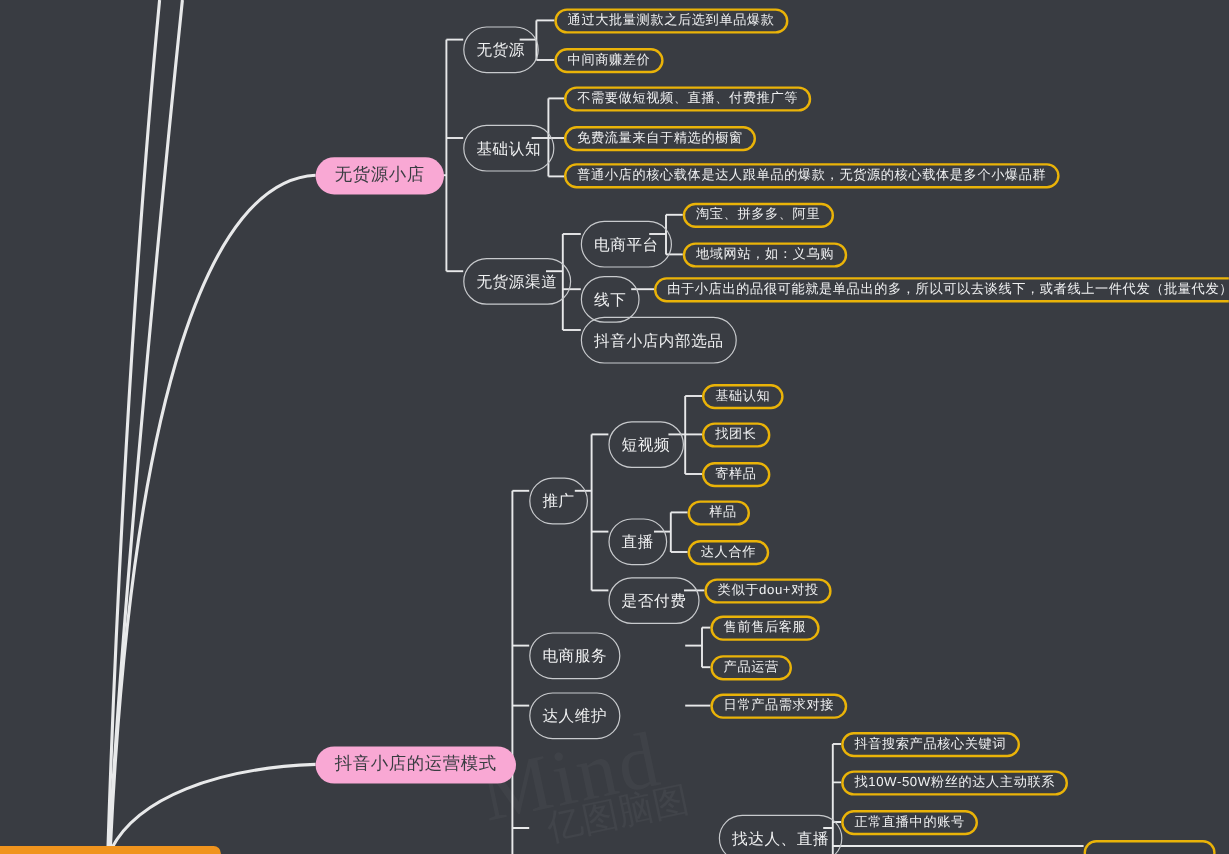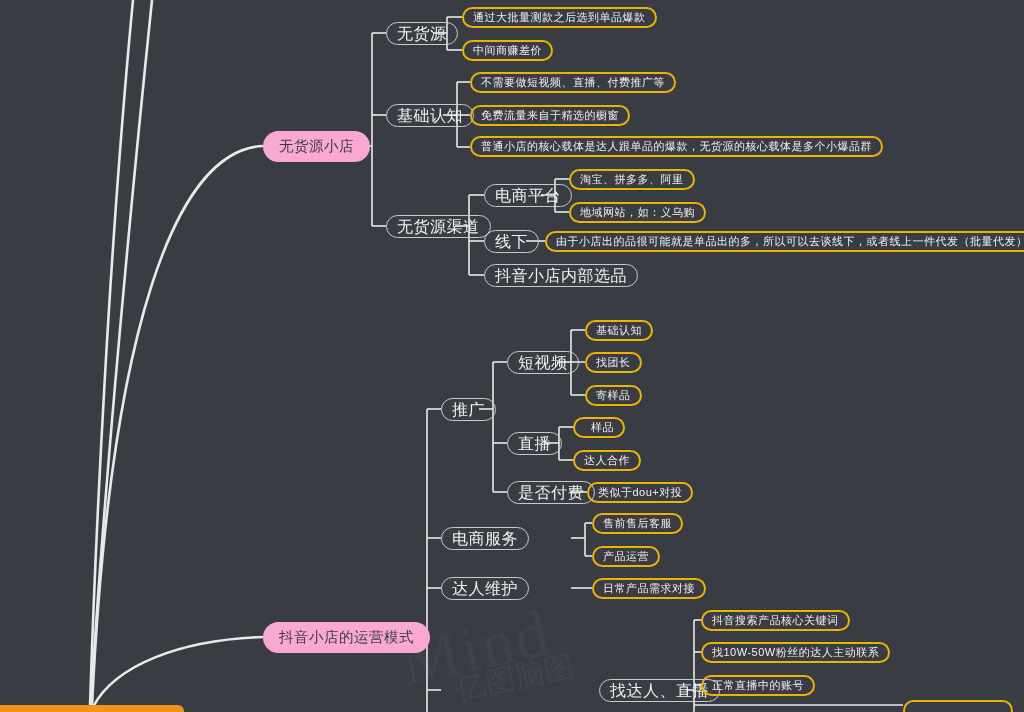--- a/index.html
+++ b/index.html
@@ -54,22 +54,22 @@
     color:#3a3d42;
     border:none;
     font-size:14.5px;
     height:31px;
     padding:0 16px;
   }
   .node.branch{
     background:transparent;
     color:#f0f1f2;
     border:1px solid #c8cacd;
-    font-size:16px;
-    height:23px;
+    font-size:13px;
+    height:39px;
     padding:0 10px;
     font-family:Liberation Serif, serif;
   }
   .node.leaf{
     background:transparent;
     color:#f0f1f2;
     border:2px solid #eab308;
     font-size:11px;
     height:21px;
     padding:0 9px;

